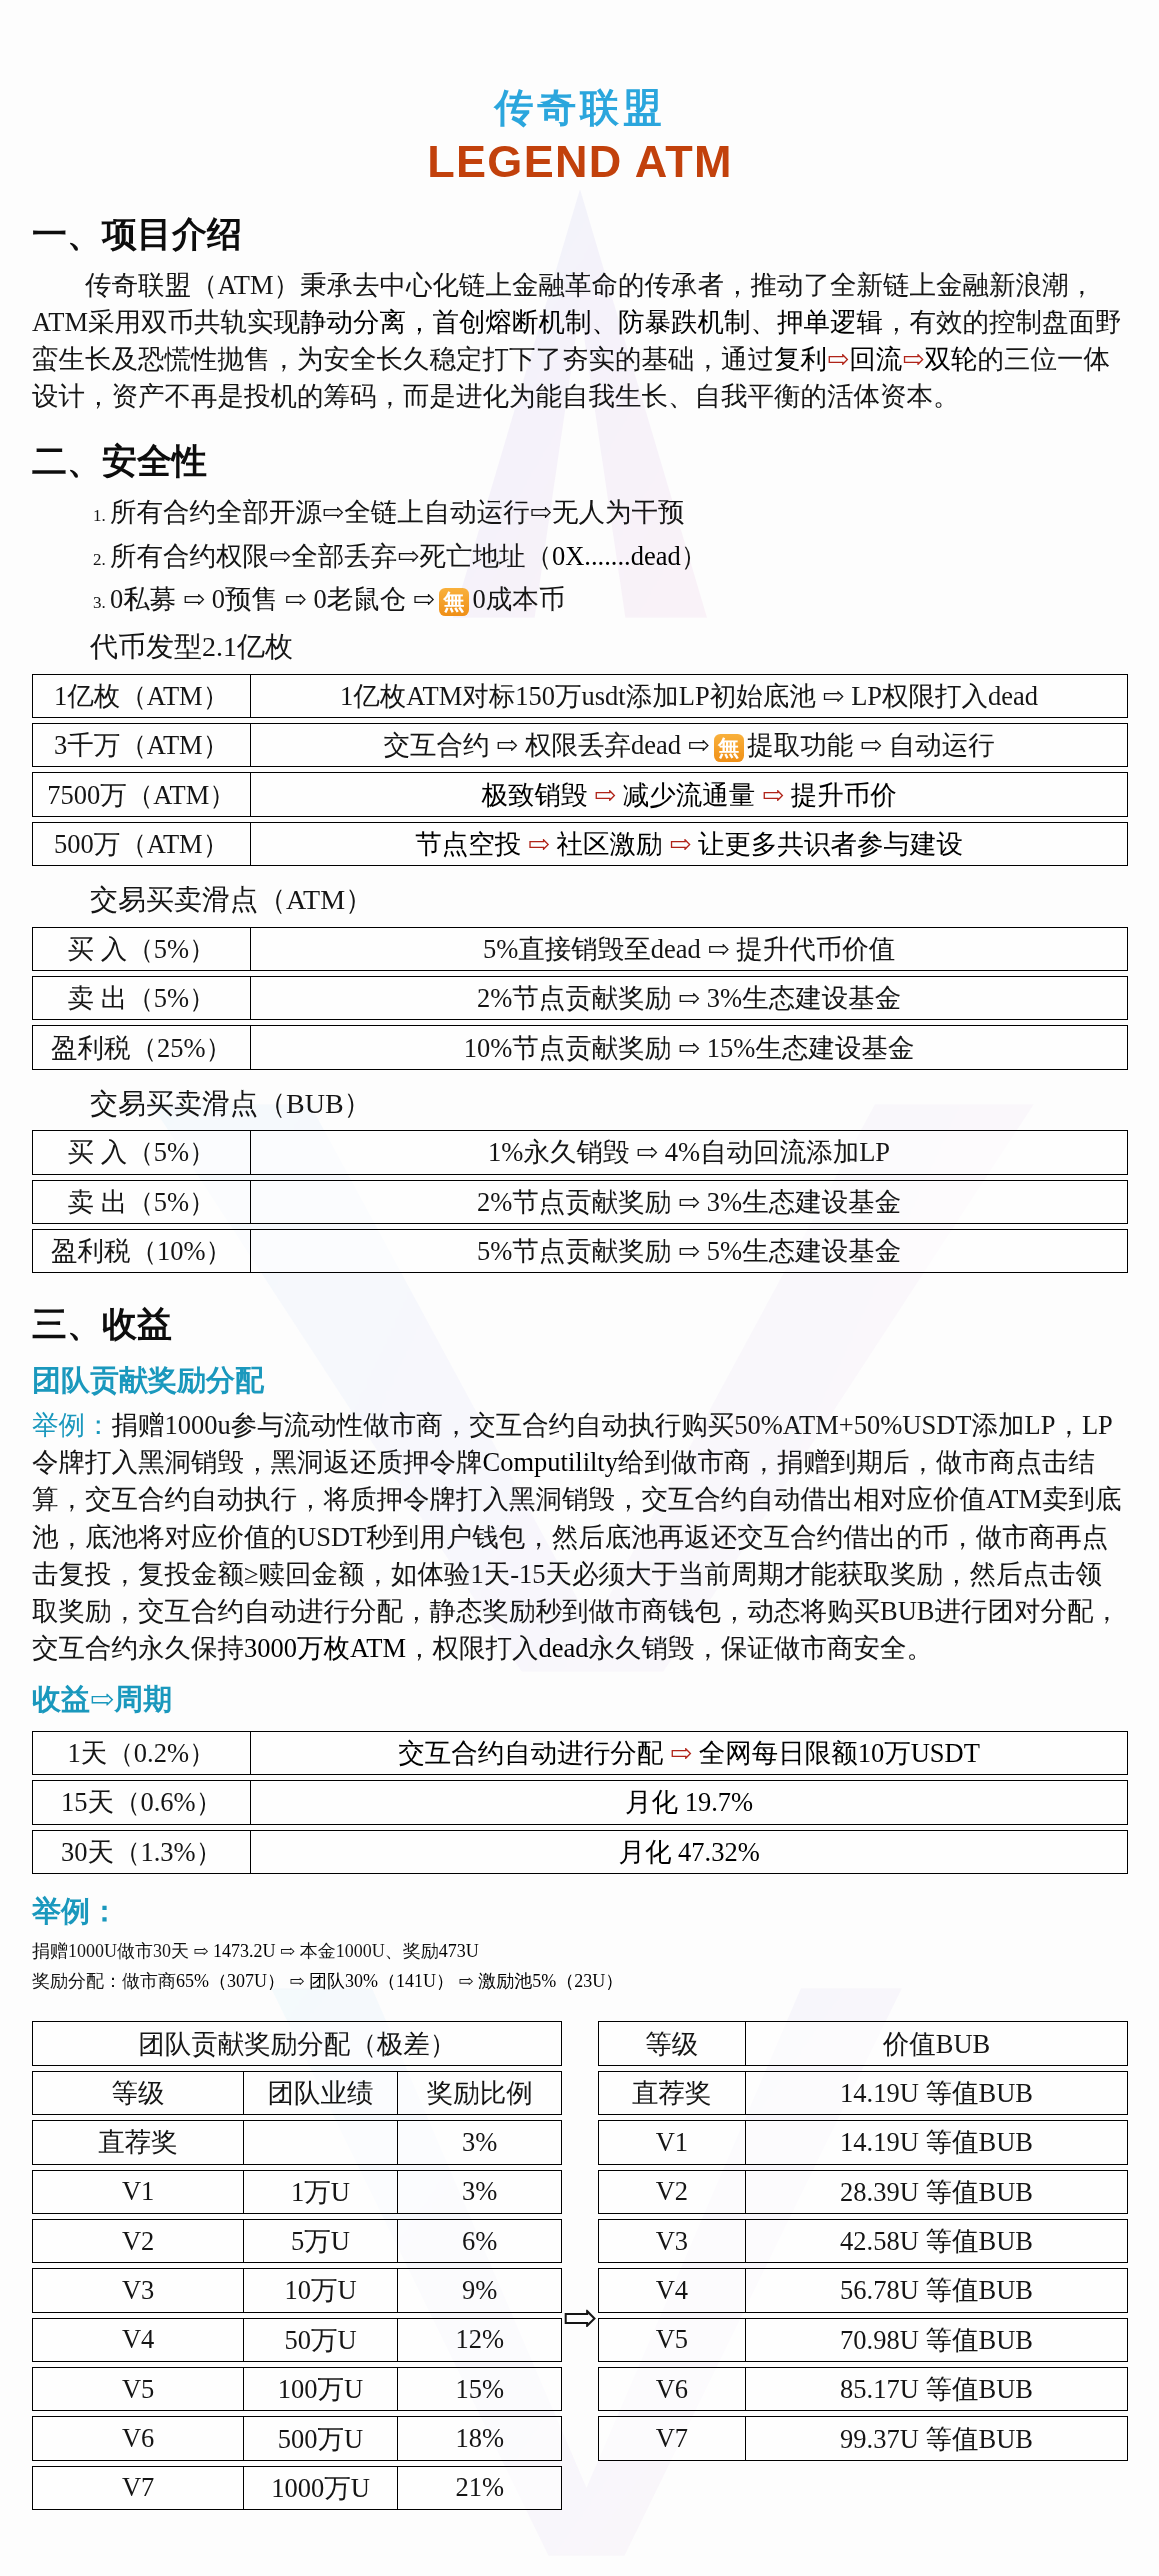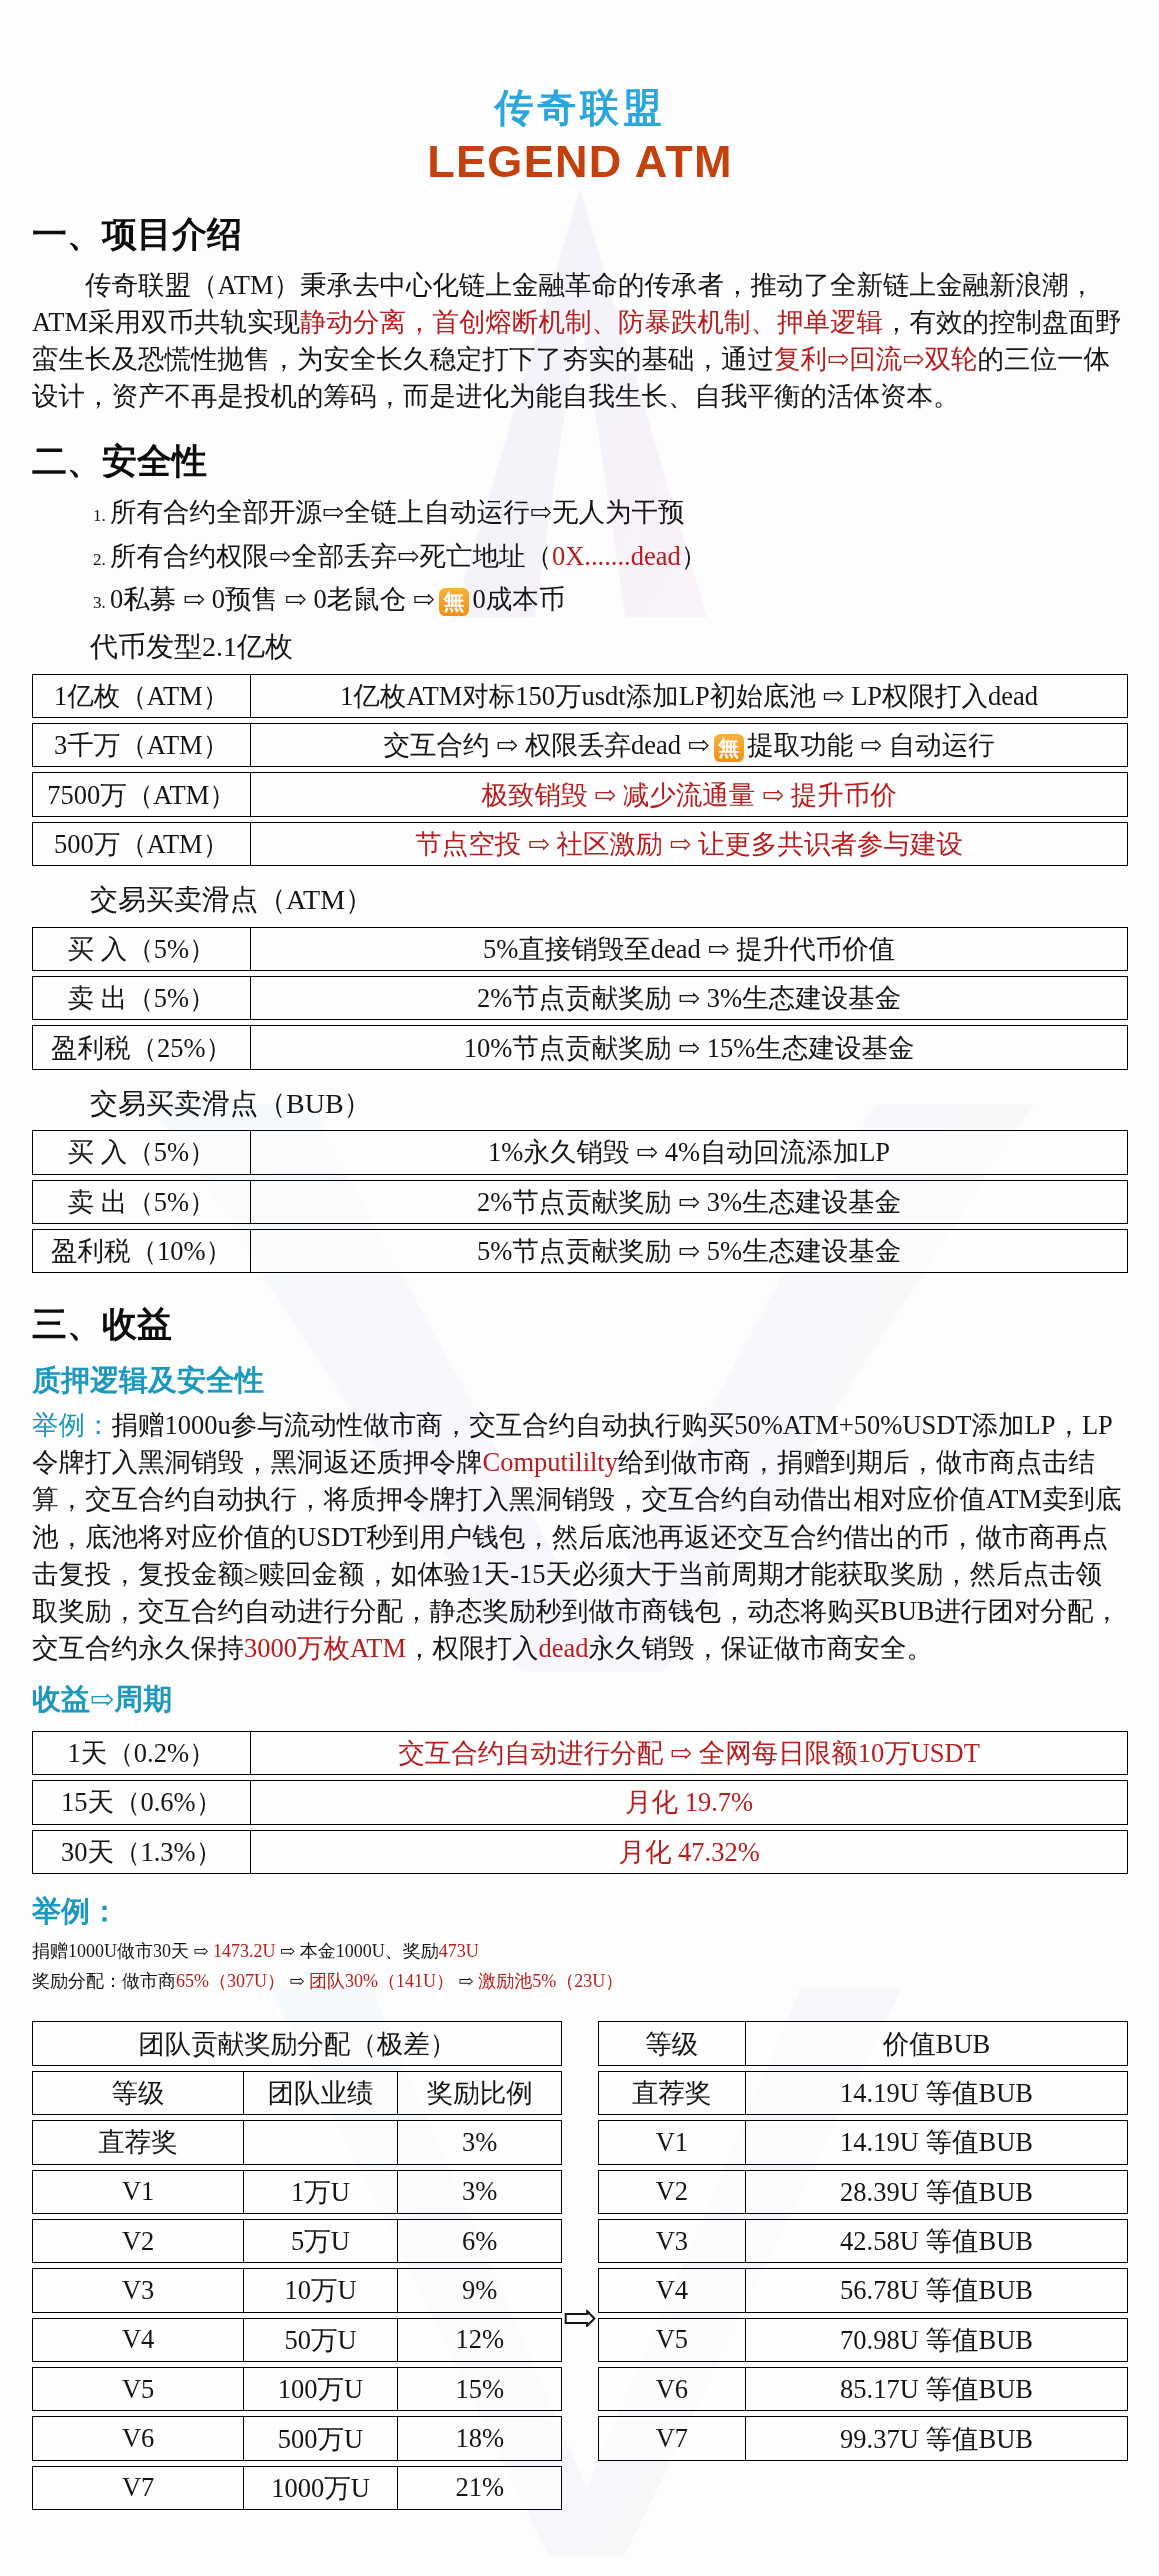--- a/index.html
+++ b/index.html
@@ -23,21 +23,21 @@
             font-family:"Liberation Sans","DejaVu Sans",sans-serif;margin-top:1.3px;}
   h1{font-size:35px;font-weight:700;margin:23px 0 8.8px;color:#0d0d0d;}
   .sub-teal{color:#1a98bd;font-weight:700;font-size:29px;margin:12.6px 0 6.3px;}
   .plain-label{font-size:28px;margin:10px 0 2.5px 58px;}
   
   .body{font-size:26.5px;line-height:1.4;margin:3.8px 0;}
   .indent{text-indent:2em;}
   .item{margin:6.3px 0 6.3px 61px;font-size:26.5px;line-height:1.4;}
   .xline{font-size:18px;line-height:1.55;margin:2.5px 0;}
   
-  .seg-r{color:#b91c1c;}
+  .seg-r{color:#000000;}
   .seg-t{color:#1a98bd;}
   .seg-a{color:#151515;}
   .seg-ra{color:#b02318;}
   .seg-ta{color:#1a98bd;}
   .seg-n{font-size:17px;}
   .seg-badge{display:inline-block;background:linear-gradient(180deg,#f9b13c,#ef8f16);color:#fff;
              border-radius:6.3px;padding:0.6px 4.4px;margin:0 3.8px;font-weight:700;
              font-family:"Liberation Sans","DejaVu Sans",sans-serif;font-size:.8em;line-height:1.25;
              vertical-align:middle;}
   
@@ -137,21 +137,21 @@
             <td><span class="seg-b">2%节点贡献奖励 </span><span class="seg-a">⇨</span><span class="seg-b"> 3%生态建设基金</span></td>
           </tr>
           <tr>
             <td>盈利税（10%）</td>
             <td><span class="seg-b">5%节点贡献奖励 </span><span class="seg-a">⇨</span><span class="seg-b"> 5%生态建设基金</span></td>
           </tr>
         </tbody>
       </table>
 
     <h1>三、收益</h1>
-    <div class="sub-teal">质押逻辑及安全性</div>
+    <div class="sub-teal">团队贡献奖励分配</div>
     <p class="body"><span class="seg-t">举例：</span><span class="seg-b">捐赠1000u参与流动性做市商，交互合约自动执行购买50%ATM+50%USDT添加LP，LP令牌打入黑洞销毁，黑洞返还质押令牌</span><span class="seg-r">Computililty</span><span class="seg-b">给到做市商，捐赠到期后，做市商点击结算，交互合约自动执行，将质押令牌打入黑洞销毁，交互合约自动借出相对应价值ATM卖到底池，底池将对应价值的USDT秒到用户钱包，然后底池再返还交互合约借出的币，做市商再点击复投，复投金额≥赎回金额，如体验1天-15天必须大于当前周期才能获取奖励，然后点击领取奖励，交互合约自动进行分配，静态奖励秒到做市商钱包，动态将购买BUB进行团对分配，交互合约永久保持</span><span class="seg-r">3000万枚ATM</span><span class="seg-b">，权限打入</span><span class="seg-r">dead</span><span class="seg-b">永久销毁，保证做市商安全。</span></p>
 
     <div class="sub-teal"><span class="seg-t">收益</span><span class="seg-ta">⇨</span><span class="seg-t">周期</span></div>
     <table class="doc">
         <colgroup>
           <col style="width: 20%;">
           <col style="width: 80%;">
         </colgroup>
         <tbody>
           <tr>

